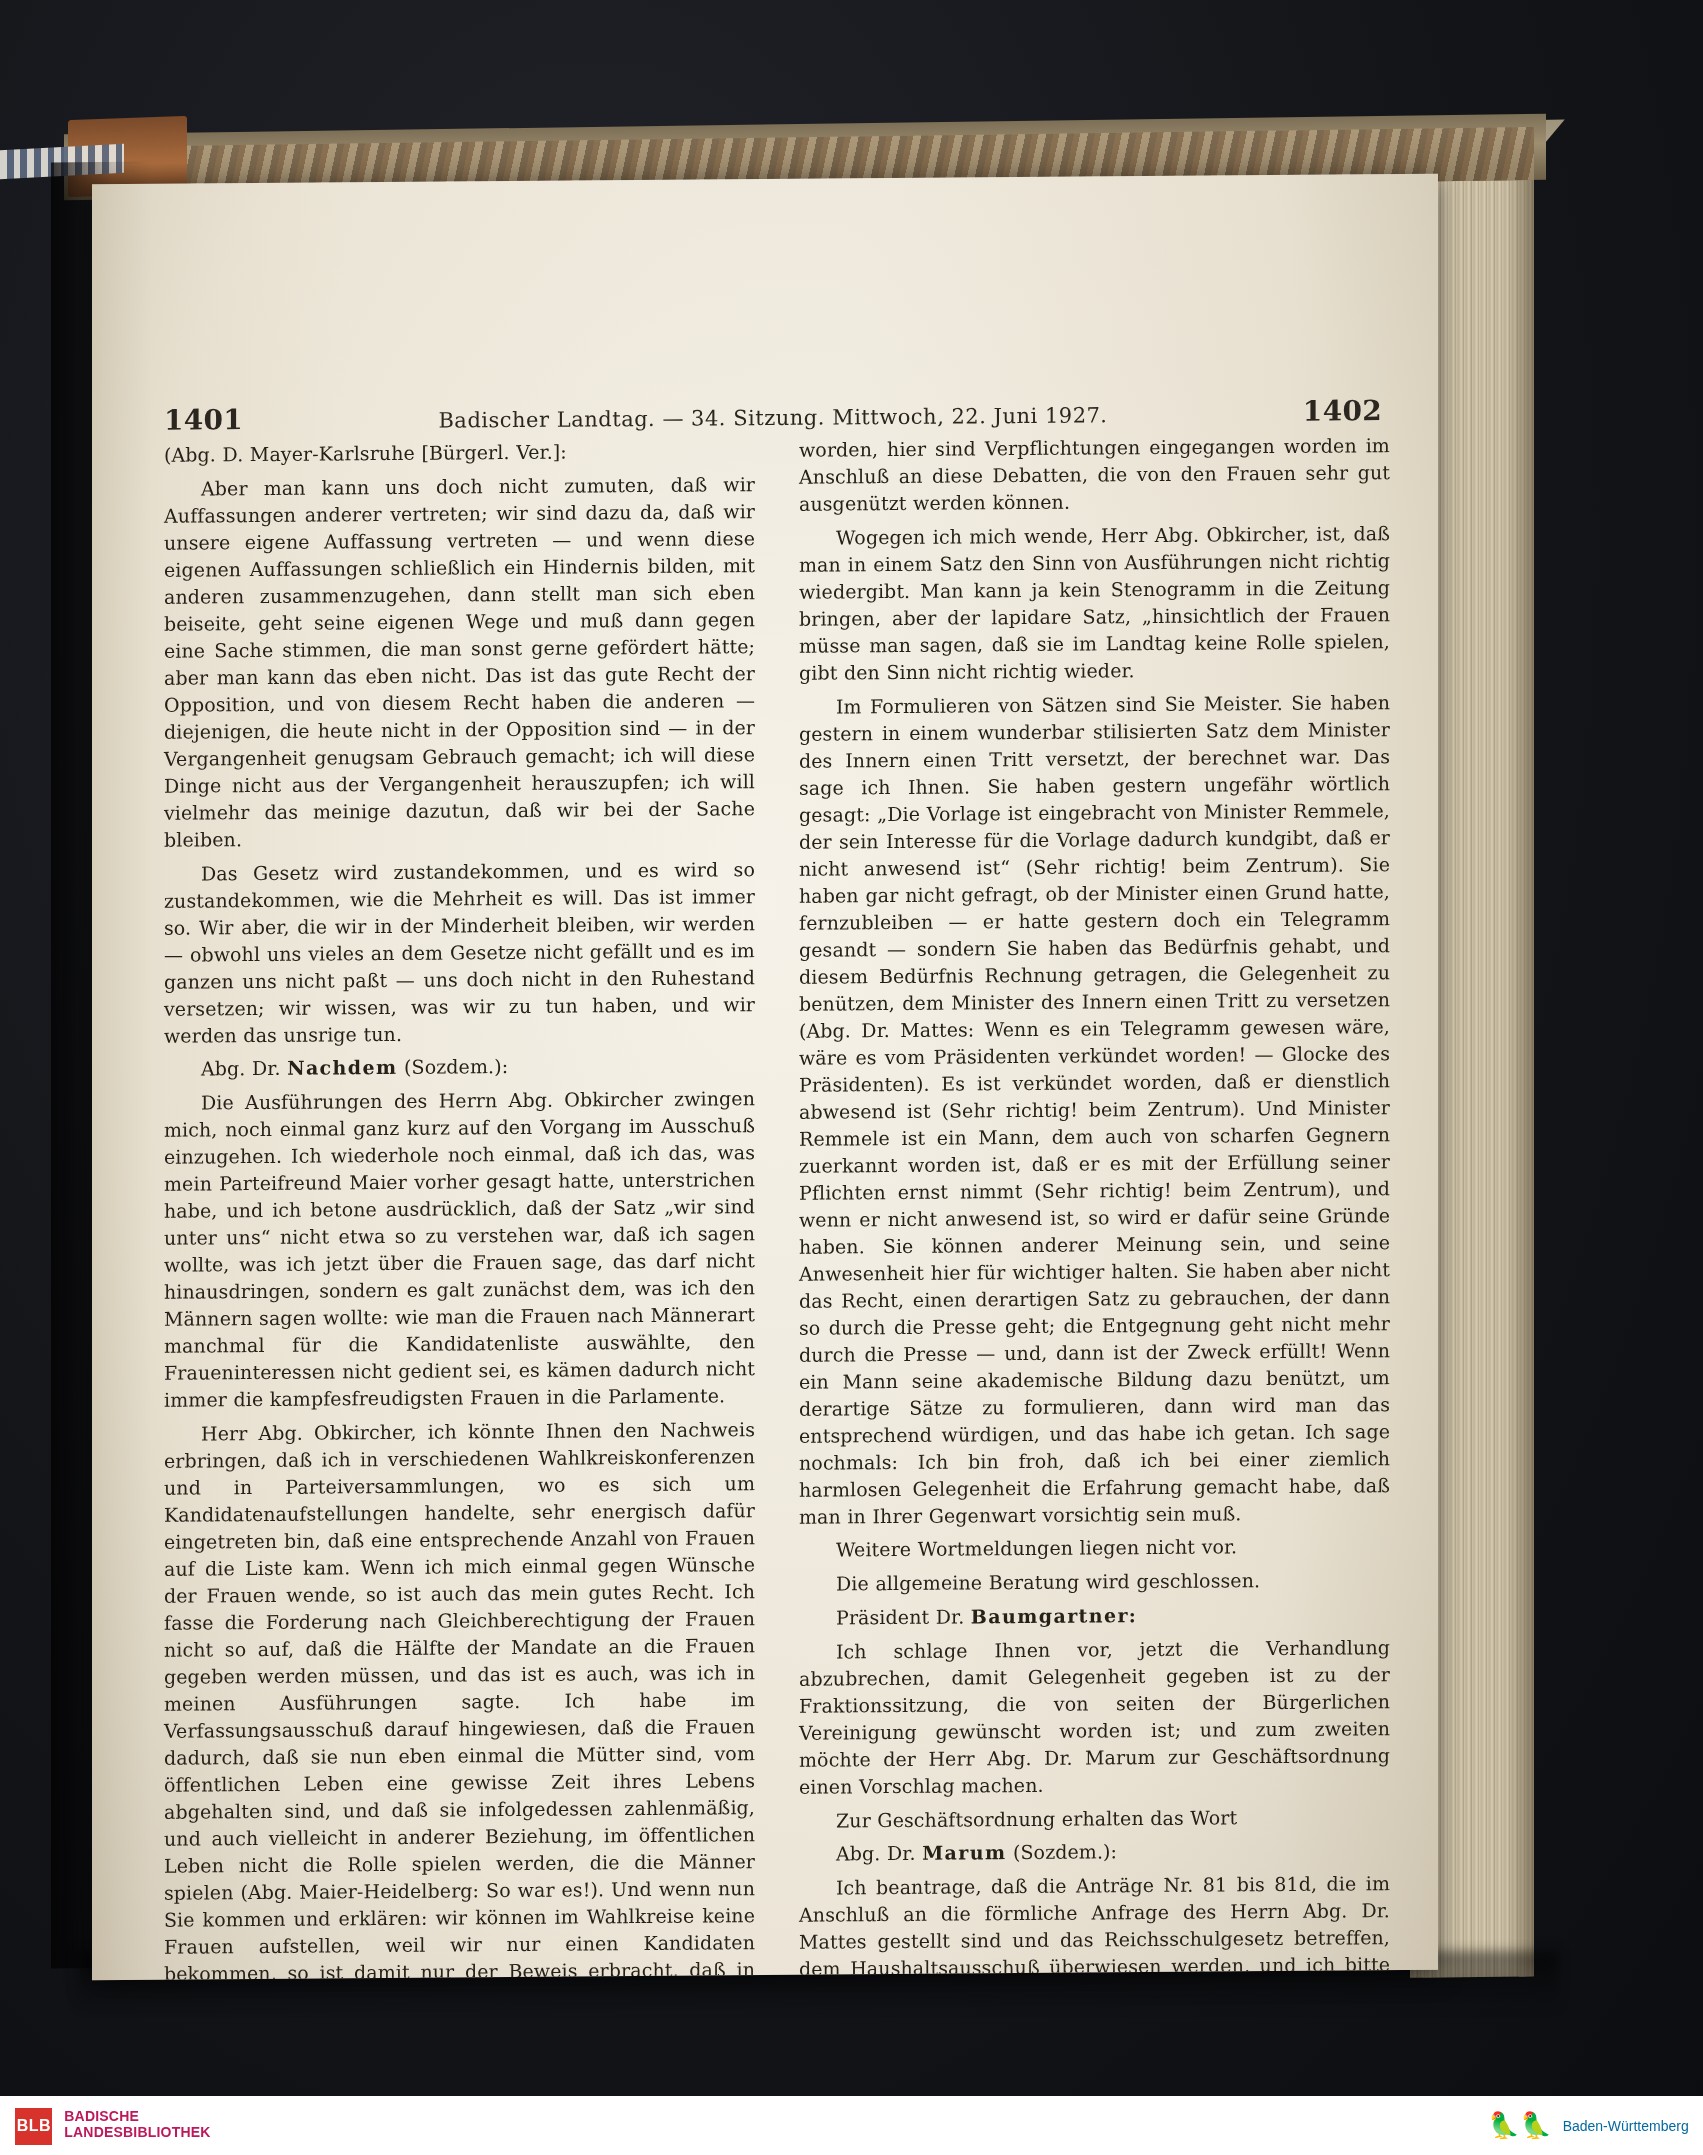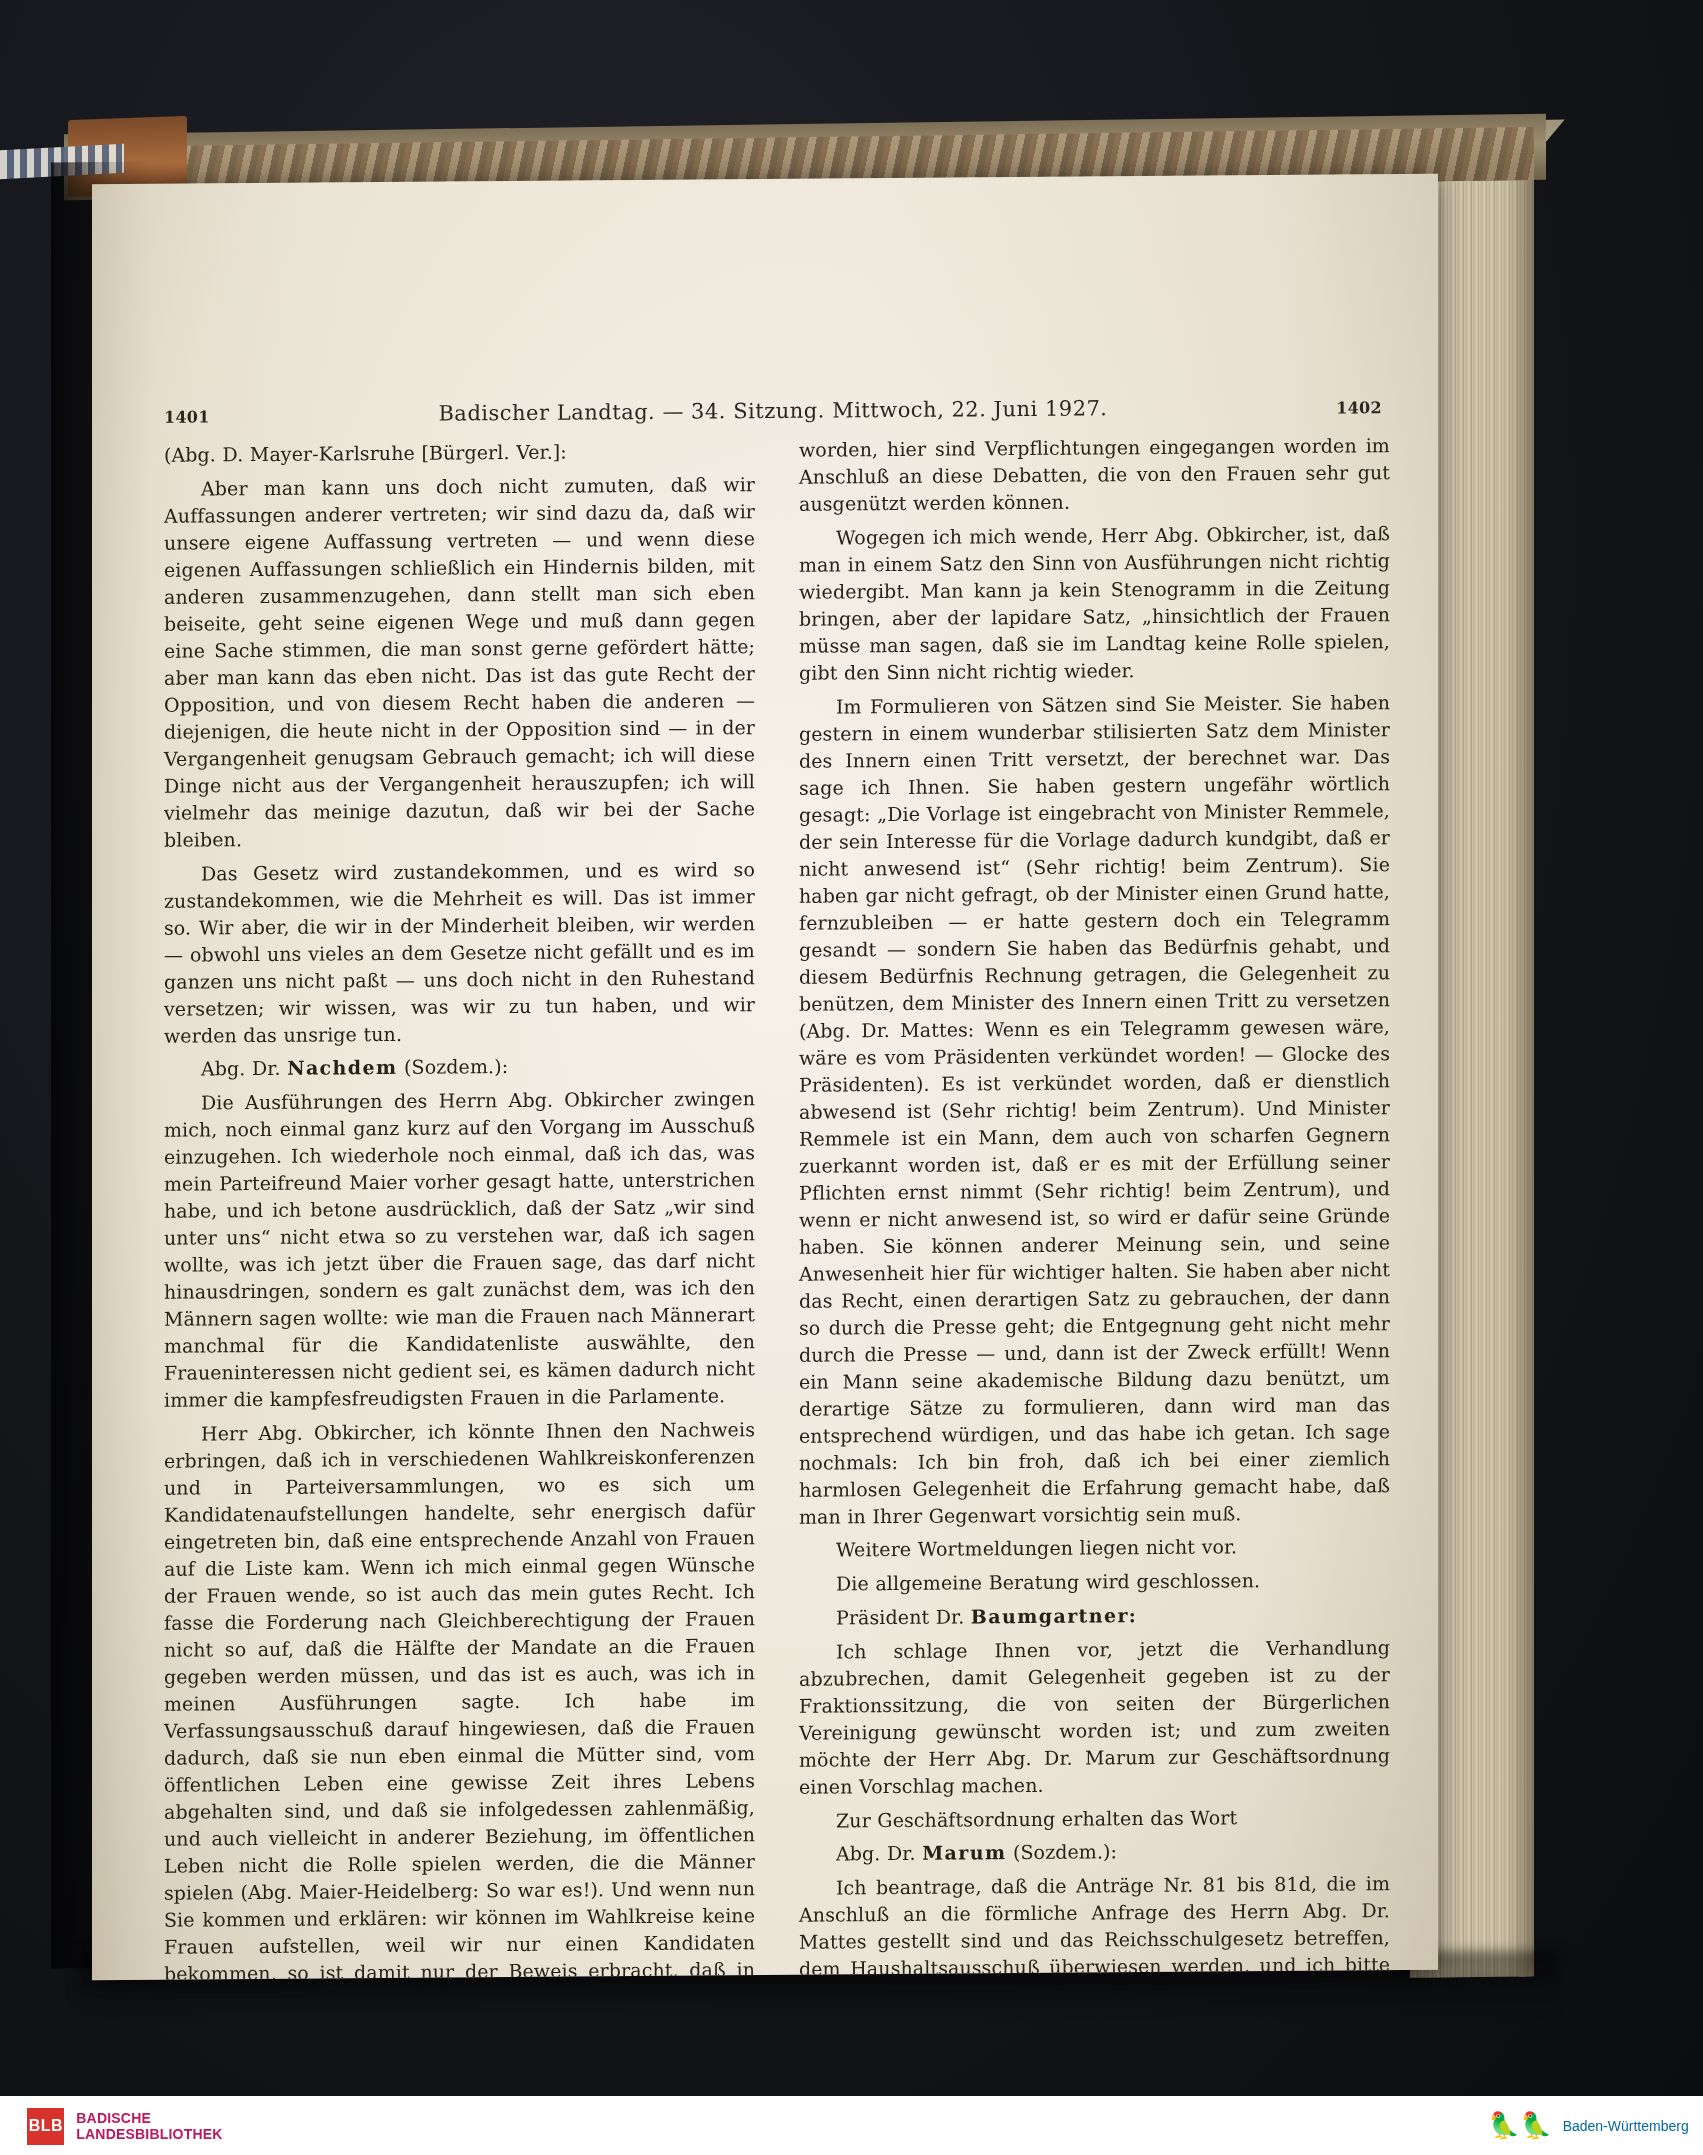--- a/index.html
+++ b/index.html
@@ -120,21 +120,21 @@
     justify-content: space-between;
     font-family: "DejaVu Serif", serif;
     font-size: 23px;
     letter-spacing: 0.3px;
     color: #2b261f;
   }
   .runhead .ctr {
     font-size: 21px;
     letter-spacing: 0.5px;
   }
-  .folio { font-weight: 700; font-size: 16px; }
+  .folio { font-weight: 700; font-size: 28px; }
 
   .columns {
     position: absolute;
     left: 72px; top: 258px;
     width: 1227px;
     display: flex;
     gap: 44px;
   }
   .col { width: 591px; }
 
@@ -159,21 +159,21 @@
   #footerbar {
     position: absolute;
     left: 0; bottom: 0;
     width: 1704px; height: 60px;
     background: #ffffff;
     display: flex;
     align-items: center;
     justify-content: space-between;
     padding: 0 15.3px;
   }
-  .blb { display:flex; align-items:center; gap: 12px; margin-left: 12px; }
+  .blb { display:flex; align-items:flex-start; gap: 12px; }
   .blb-logo {
     width: 37px; height: 37px;
     background: #d7332c;
     color: #fff;
     font-family: "Liberation Sans", sans-serif;
     font-weight: 700;
     font-size: 16px;
     display:flex; align-items:center; justify-content:center;
     letter-spacing: 0.4px;
   }

